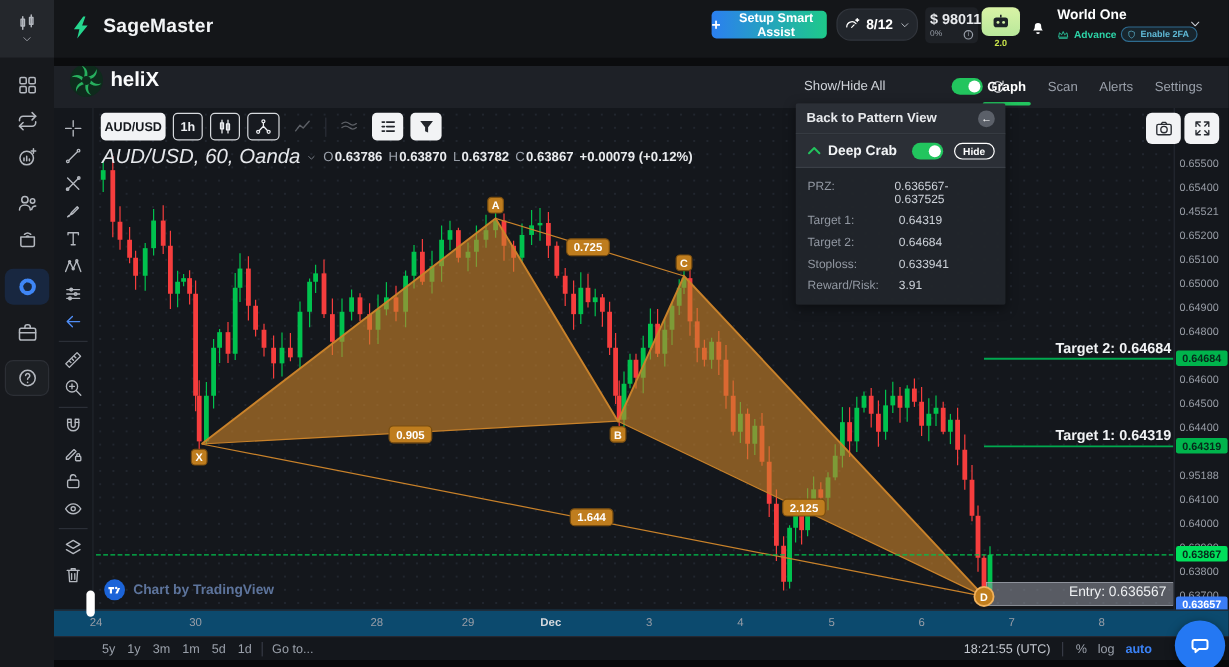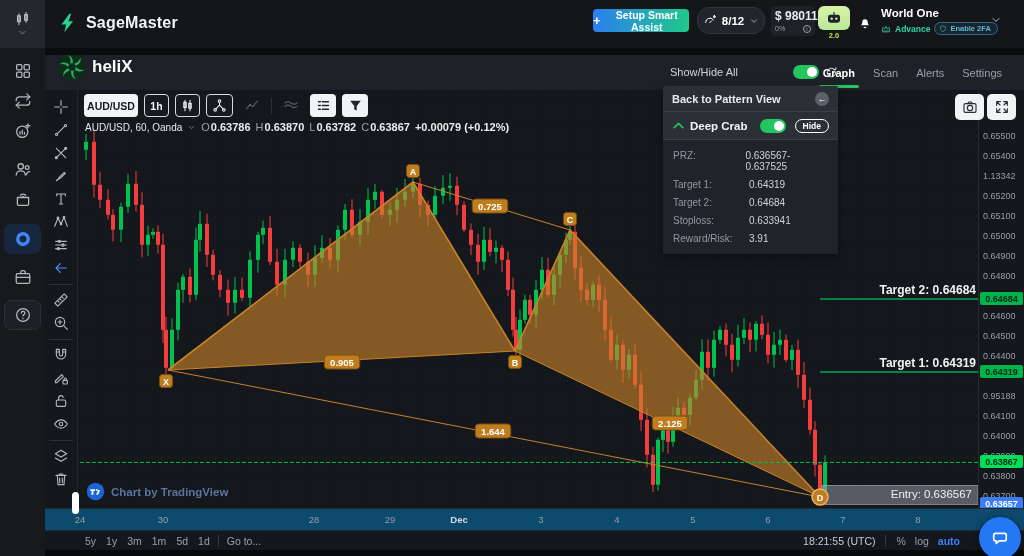--- a/index.html
+++ b/index.html
@@ -64,21 +64,21 @@
   .tvbtn { height:23px; border-radius:4px; display:flex; align-items:center; justify-content:center; cursor:pointer; }
   .tvbtn.white { background:#f2f3f5; color:#15181d; }
   .tvbtn.outline { background:#171a20; border:1px solid #d7dade; color:#eef0f3; }
   #sym-btn { width:54px; font-size:10.5px; font-weight:bold; }
   #int-btn { width:25px; font-size:10.5px; font-weight:bold; }
   .tvbtn svg { width:15px; height:15px; }
   .dim-ic { opacity:.45; }
   .tv-div { width:1px; height:16px; background:#2b2f37; }
 
   #legend { left:85px; top:121px; display:flex; align-items:center; gap:5px; z-index:6; color:#d6d9de; font-size:11px; }
-  #legend .sym { font-size:10px; color:#e6e8ec; }
+  #legend .sym { font-size:17px; color:#e6e8ec;font-style:italic; }
   #legend .kv b { color:#9aa0aa; font-weight:normal; margin-right:1px; }
   #legend .kv { color:#e9ebee; font-weight:bold; }
   #legend .chg { color:#e9ebee; font-weight:bold; }
 
   #chart-svg { left:78px; top:90px; z-index:2; }
   #overlay-labels { left:0; top:0; width:1024px; height:556px; z-index:7; pointer-events:none; }
   .tgt-label { position:absolute; right:48px; color:#f1f3f5; font-size:12px; font-weight:bold; }
   .entry-label { position:absolute; right:52px; color:#eef0f2; font-size:11.5px; }
   #market-open { position:absolute; right:46px; top:123px; color:#2ea35f; font-size:9.5px; display:flex; align-items:center; gap:4px; }
   #market-open i { width:5px; height:5px; border-radius:50%; background:#2ea35f; }
@@ -716,21 +716,21 @@
       <text x="515" y="365.5" text-anchor="middle" font-size="9" font-weight="bold" fill="#ffffff" font-family="Liberation Sans,sans-serif">B</text>
       <rect x="563.5" y="212.5" width="13" height="13" rx="3" fill="#bf7d1e" stroke="#7a4e10"></rect>
       <text x="570" y="222.5" text-anchor="middle" font-size="9" font-weight="bold" fill="#ffffff" font-family="Liberation Sans,sans-serif">C</text>
       <circle cx="820" cy="497" r="8" fill="#bf7d1e" stroke="#f2b25c" stroke-width="1.5"></circle>
       <text x="820" y="500.5" text-anchor="middle" font-size="9" font-weight="bold" fill="#ffffff" font-family="Liberation Sans,sans-serif">D</text>
     </svg>
 
   <div id="price-axis" class="abs">
       <div class="tick" style="top: 40.8px;">0.65500</div>
       <div class="tick" style="top: 60.8px;">0.65400</div>
-      <div class="tick" style="top: 80.8px;">1.13342</div>
+      <div class="tick" style="top: 80.8px;">0.45521</div>
       <div class="tick" style="top: 100.8px;">0.65200</div>
       <div class="tick" style="top: 120.8px;">0.65100</div>
       <div class="tick" style="top: 140.8px;">0.65000</div>
       <div class="tick" style="top: 160.8px;">0.64900</div>
       <div class="tick" style="top: 180.8px;">0.64800</div>
       <div class="tick" style="top: 220.8px;">0.64600</div>
       <div class="tick" style="top: 240.8px;">0.64500</div>
       <div class="tick" style="top: 260.8px;">0.64400</div>
       <div class="tick" style="top: 300.8px;">0.95188</div>
       <div class="tick" style="top: 320.8px;">0.64100</div>

